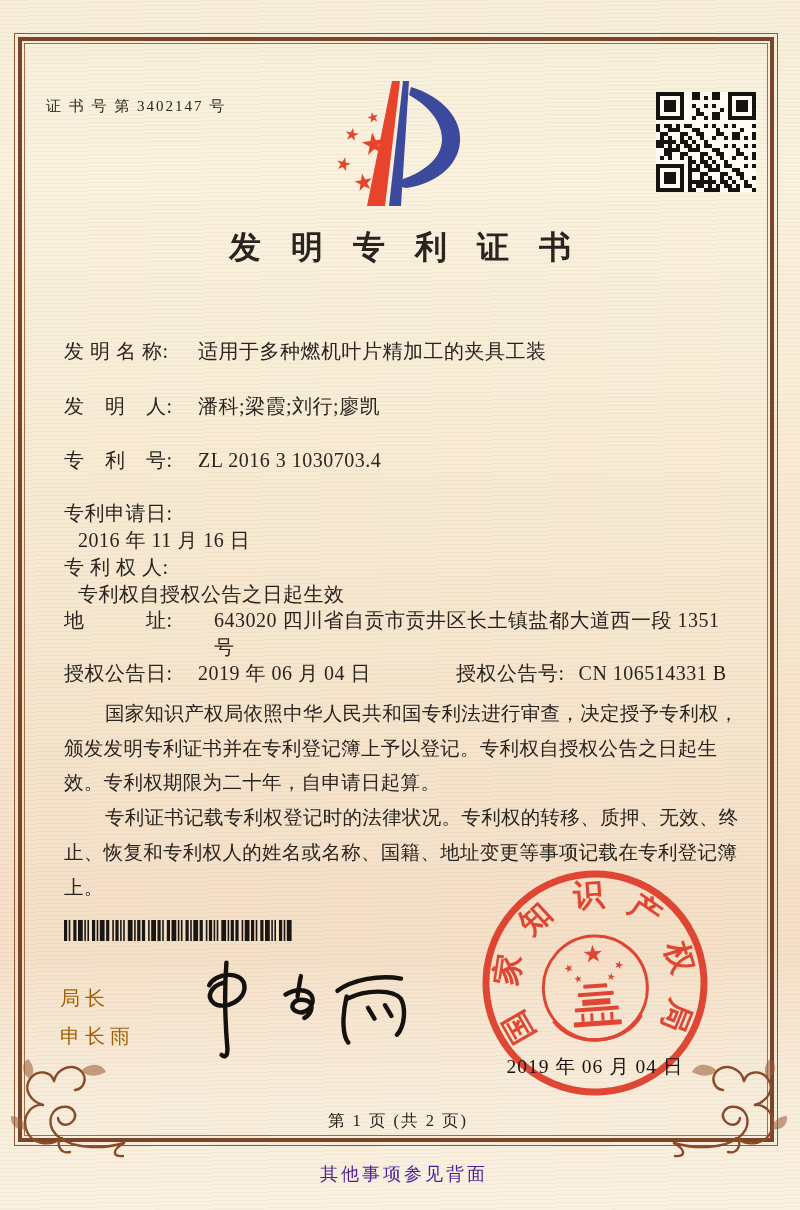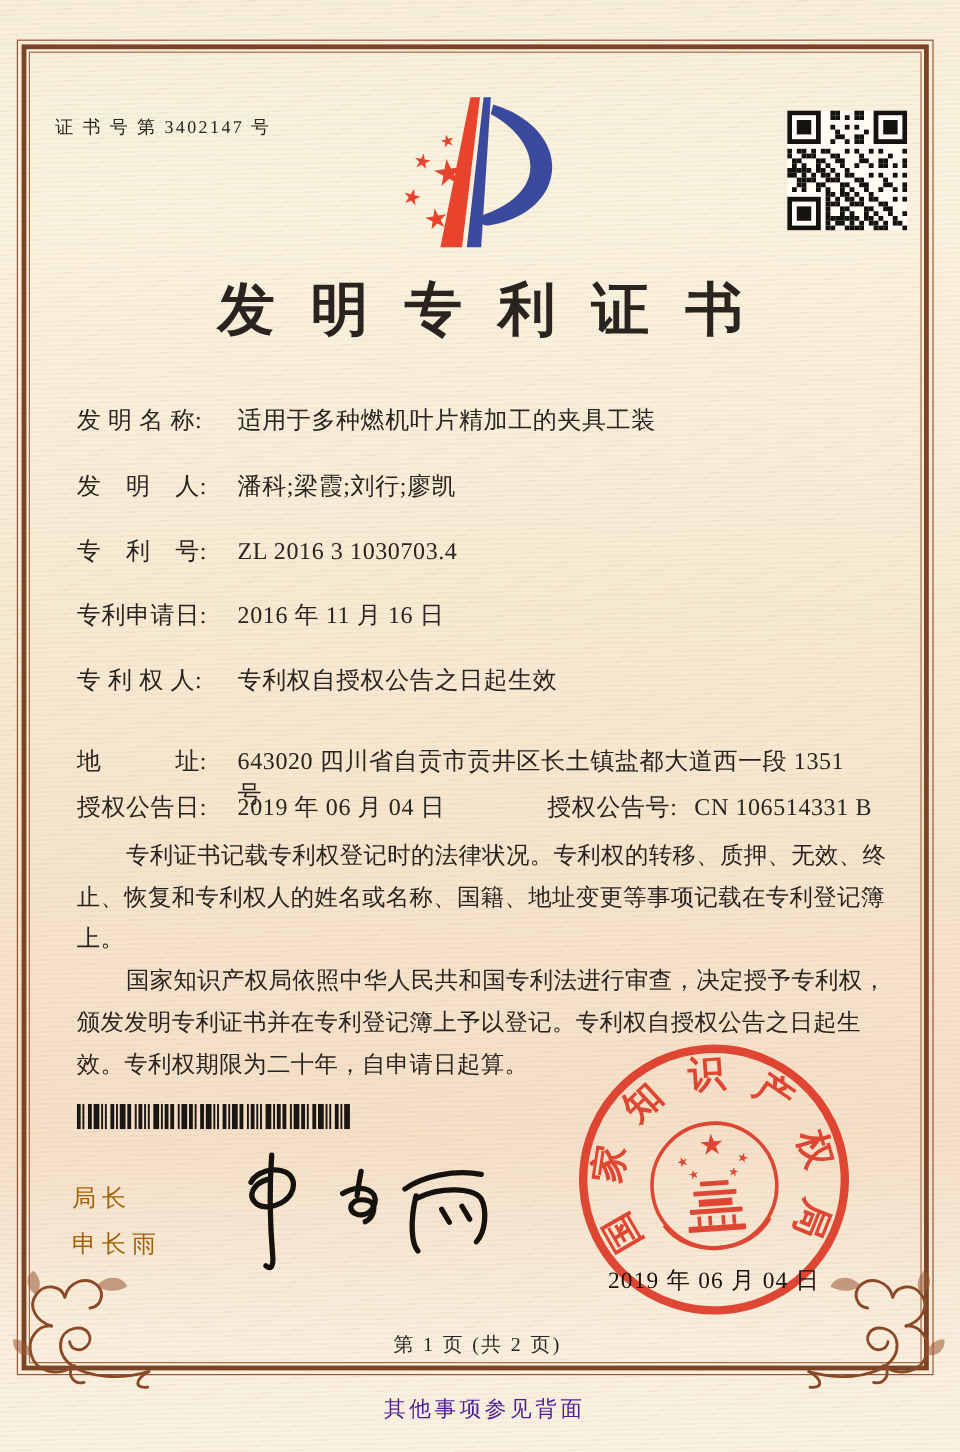--- a/index.html
+++ b/index.html
@@ -11,21 +11,21 @@
     font-family:"Liberation Serif","DejaVu Serif",serif;
     color:#29241f;
   }
   .abs{position:absolute;}
   
   .frame{left:14px;top:33px;width:764px;height:1113px;box-sizing:border-box;
     border:1px solid #90583a;padding:3px;}
   .frame-mid{border:4px solid #7a4526;height:100%;box-sizing:border-box;padding:2px;}
   .frame-in{border:1px solid #a06c48;height:100%;box-sizing:border-box;}
   .cert-number{left:46px;top:97px;font-size:15px;letter-spacing:2px;}
-  .title{left:0;top:226px;width:800px;text-align:center;font-size:48px;font-weight:600;
+  .title{left:0;top:226px;width:800px;text-align:center;font-size:32px;font-weight:600;
     letter-spacing:30px;text-indent:30px;}
   .row{left:64px;font-size:20px;display:flex;letter-spacing:0.5px;line-height:1.35;}
   .lab{width:120px;flex:none;}
   .val{margin-left:14px;}
   .addr-val{width:525px;}
   .grant-no-lab{margin-left:48px;}
   .legal{left:64px;top:697px;width:692px;font-size:19.5px;line-height:1.78;letter-spacing:0.3px;}
   .legal p{margin:0;text-indent:2.1em;}
   .director{left:60px;top:985px;font-family:"Liberation Sans","DejaVu Sans",sans-serif;
     font-size:20px;letter-spacing:5px;font-weight:500;color:#a16207;}
@@ -297,43 +297,43 @@
   <span class="val">适用于多种燃机叶片精加工的夹具工装</span>
 </div>
 <div class="abs row" style="top:393px;">
   <span class="lab">发　明　人:</span>
   <span class="val">潘科;梁霞;刘行;廖凯</span>
 </div>
 <div class="abs row" style="top:447px;">
   <span class="lab">专　利　号:</span>
   <span class="val">ZL 2016 3 1030703.4</span>
 </div>
-<div class="abs row" style="top:500px;">
+<div class="abs row" style="top:500px;flex-direction:column;">
   <span class="lab">专利申请日:</span>
   <span class="val">2016 年 11 月 16 日</span>
 </div>
-<div class="abs row" style="top:554px;">
+<div class="abs row" style="top:554px;flex-direction:column;">
   <span class="lab">专 利 权 人:</span>
   <span class="val">专利权自授权公告之日起生效</span>
 </div>
-<div class="abs row" style="top:622px;">
+<div class="abs row" style="top:607px;gap:16px;">
   <span class="lab">地　　　址:</span>
   <span class="val addr-val"><span>643020 四川省自贡市贡井区长土镇盐都大道西一段 1351</span><br>
      <span>号</span></span>
 </div>
 <div class="abs row" style="top:660px;">
   <span class="lab">授权公告日:</span>
   <span class="val" style="width:210px;">2019 年 06 月 04 日</span>
   <span class="grant-no-lab">授权公告号:</span>
   <span class="val">CN 106514331 B</span>
 </div>
 
 <div class="abs legal">
+  <p>国家知识产权局依照中华人民共和国专利法进行审查，决定授予专利权，颁发发明专利证书并在专利登记簿上予以登记。专利权自授权公告之日起生效。专利权期限为二十年，自申请日起算。</p>
   <p>专利证书记载专利权登记时的法律状况。专利权的转移、质押、无效、终止、恢复和专利权人的姓名或名称、国籍、地址变更等事项记载在专利登记簿上。</p>
-  <p>国家知识产权局依照中华人民共和国专利法进行审查，决定授予专利权，颁发发明专利证书并在专利登记簿上予以登记。专利权自授权公告之日起生效。专利权期限为二十年，自申请日起算。</p>
 </div>
 
 <svg id="barcode" class="abs" style="left:64px;top:920px;" width="228" height="21" viewBox="0 0 228 21">
     <rect x="0" y="0" width="3.2" height="21" fill="#1a1713"></rect>
     <rect x="4.7" y="0" width="1.6" height="21" fill="#1a1713"></rect>
     <rect x="9.3" y="0" width="3.2" height="21" fill="#1a1713"></rect>
     <rect x="14" y="0" width="4.800000000000001" height="21" fill="#1a1713"></rect>
     <rect x="20.3" y="0" width="1.6" height="21" fill="#1a1713"></rect>
     <rect x="23.400000000000002" y="0" width="1.6" height="21" fill="#1a1713"></rect>
     <rect x="28" y="0" width="3.2" height="21" fill="#1a1713"></rect>

